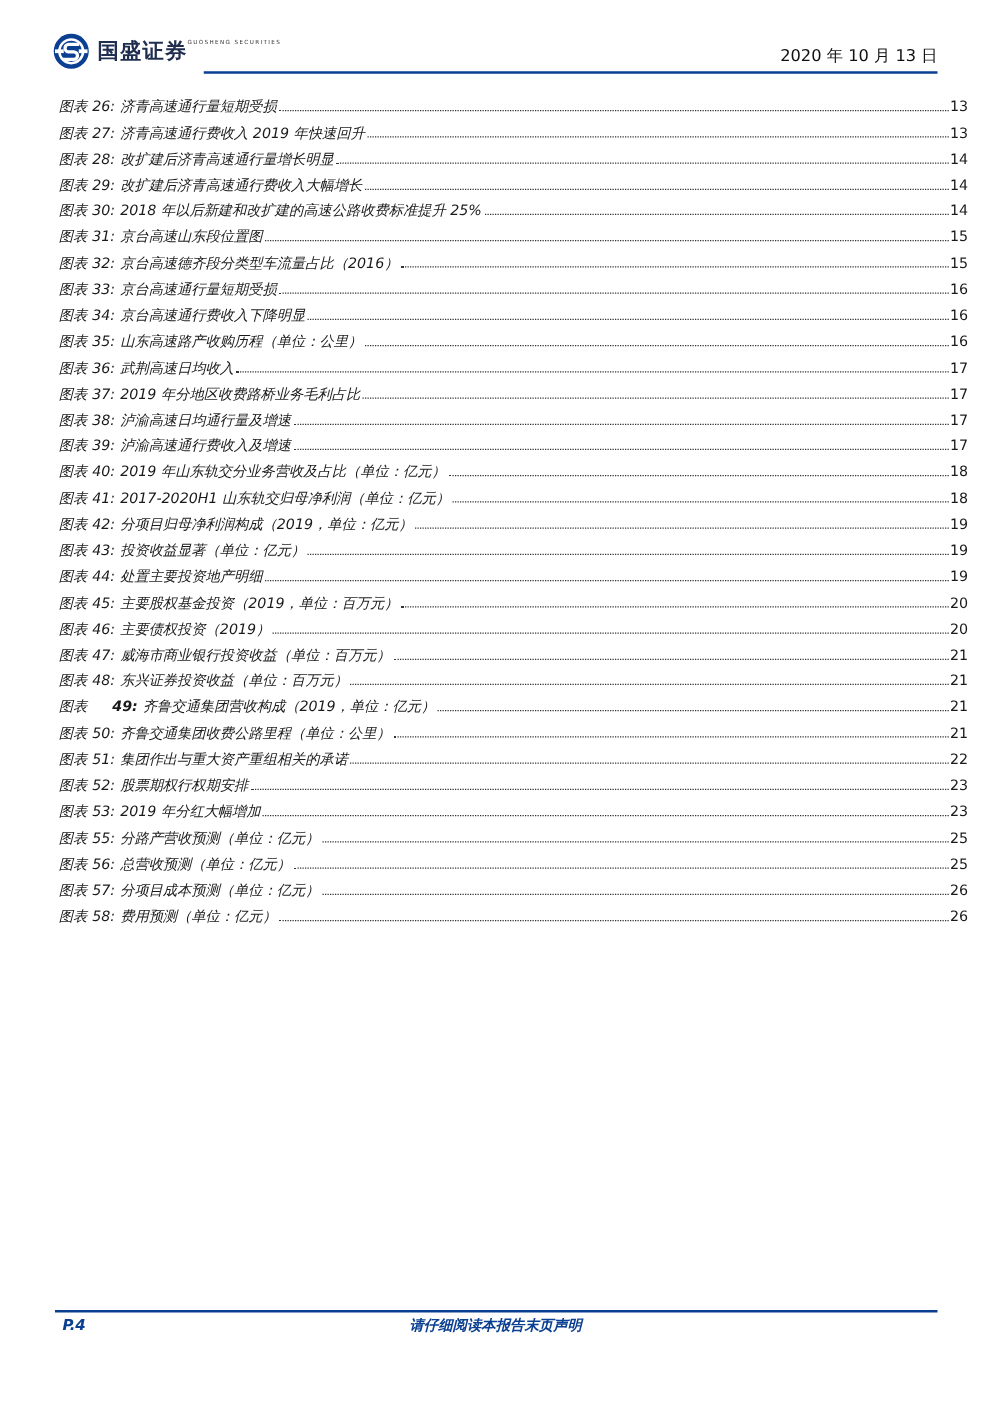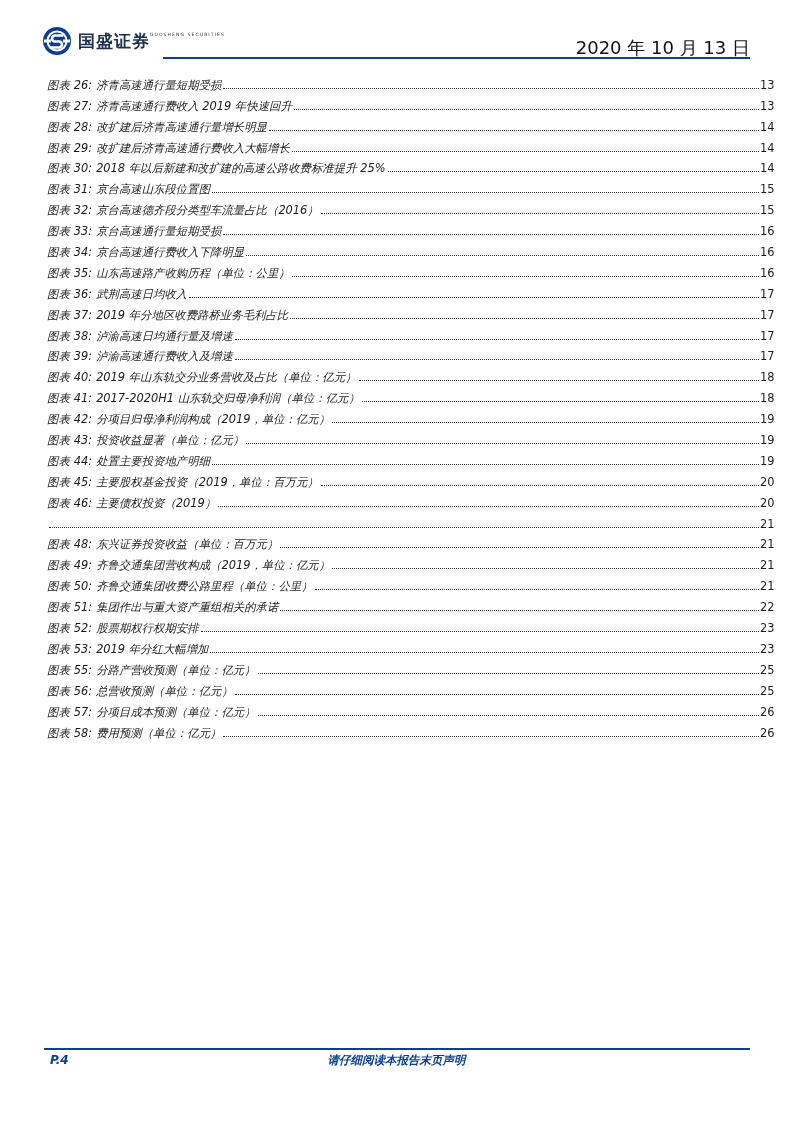--- a/index.html
+++ b/index.html
@@ -45,21 +45,21 @@
       font-size: 4.5px;
       letter-spacing: 1.1px;
       color: #333;
       line-height: 6px;
       margin-top: 1px;
     }
     .header-date {
       position: absolute;
       right: 43px; top: 36px;
       font-family: "DejaVu Sans", "Liberation Sans", sans-serif;
-      font-size: 18px;
+      font-size: 13px;
       color: #111;
       margin-left: 44px;
     }
     .header-rule {
       position: absolute;
       left: 163px; top: 57px;
       width: 587px; height: 2px;
       background: #0a3f91;
     }
 
@@ -245,30 +245,31 @@
       <span class="toc-label"><span class="toc-prefix">图表</span><span class="toc-prefix" style="margin-left: 4px;">45:</span><span class="toc-title">主要股权基金投资（2019，单位：百万元）</span></span>
       <span class="toc-leader"></span>
       <span class="toc-page">20</span>
     </div>
     <div class="toc-row">
       <span class="toc-label"><span class="toc-prefix">图表</span><span class="toc-prefix" style="margin-left: 4px;">46:</span><span class="toc-title">主要债权投资（2019）</span></span>
       <span class="toc-leader"></span>
       <span class="toc-page">20</span>
     </div>
     <div class="toc-row">
+      <span class="toc-label"><span class="toc-prefix">图表</span><span class="toc-prefix" style="margin-left: 4px;">47:</span><span class="toc-title">威海市商业银行投资收益（单位：百万元）</span></span>
       <span class="toc-leader"></span>
       <span class="toc-page">21</span>
     </div>
     <div class="toc-row">
       <span class="toc-label"><span class="toc-prefix">图表</span><span class="toc-prefix" style="margin-left: 4px;">48:</span><span class="toc-title">东兴证券投资收益（单位：百万元）</span></span>
       <span class="toc-leader"></span>
       <span class="toc-page">21</span>
     </div>
     <div class="toc-row">
-      <span class="toc-label"><span class="toc-prefix">图表</span><span class="toc-prefix" style="margin-left: 4px;">49:</span><span class="toc-title">齐鲁交通集团营收构成（2019，单位：亿元）</span></span>
+      <span class="toc-label"><span class="toc-prefix">图表</span><span class="toc-prefix" style="margin-left: 20px; font-weight: bold;">49:</span><span class="toc-title">齐鲁交通集团营收构成（2019，单位：亿元）</span></span>
       <span class="toc-leader"></span>
       <span class="toc-page">21</span>
     </div>
     <div class="toc-row">
       <span class="toc-label"><span class="toc-prefix">图表</span><span class="toc-prefix" style="margin-left: 4px;">50:</span><span class="toc-title">齐鲁交通集团收费公路里程（单位：公里）</span></span>
       <span class="toc-leader"></span>
       <span class="toc-page">21</span>
     </div>
     <div class="toc-row">
       <span class="toc-label"><span class="toc-prefix">图表</span><span class="toc-prefix" style="margin-left: 4px;">51:</span><span class="toc-title">集团作出与重大资产重组相关的承诺</span></span>

